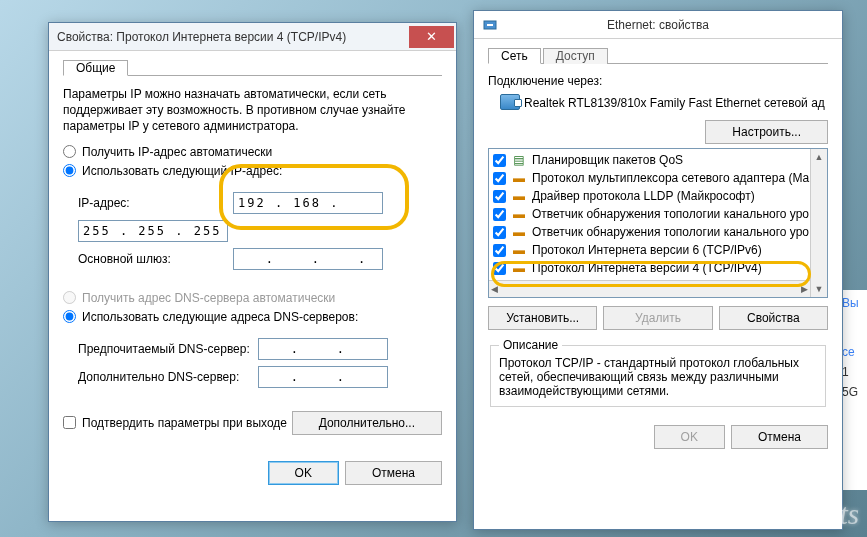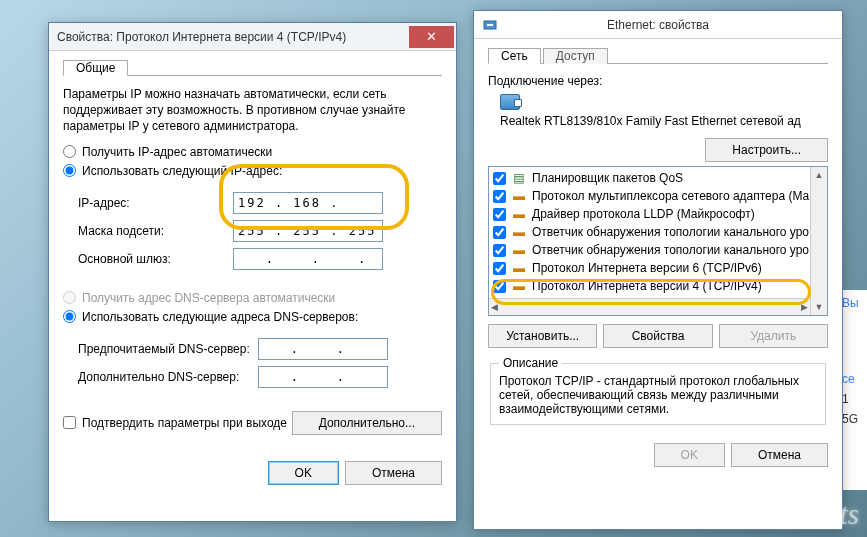--- a/index.html
+++ b/index.html
@@ -78,21 +78,21 @@
     background:#f0f0f0; border:1px solid #adadad;
     cursor:pointer; display:inline-flex; align-items:center; justify-content:center;
     min-width:70px;
   }
   .btn.def { border:1px solid #3399dd; box-shadow:0 0 0 1px #8ecaf0 inset; }
   .btn.disabled { color:#a0a0a0; }
   .btn-row { display:flex; justify-content:flex-end; gap:6px; margin-top:12px; }
   .group-indent { border:1px solid transparent; padding:2px 0 2px 14px; }
 
   
-  .conn-line { display:flex; align-items:flex-start; gap:4px; margin:6px 0 10px; padding-left:12px;flex-direction:column; }
+  .conn-line { display:flex; align-items:flex-end; gap:4px; margin:6px 0 10px; padding-left:12px; }
   .nic-icon {
     width:20px; height:16px; display:inline-block;
     background:linear-gradient(#7ab8e8,#3a88c8); border:1px solid #2a6b9a; border-radius:2px;
     position:relative;
   }
   .nic-icon::after{
     content:''; position:absolute; width:6px; height:6px; background:#fff;
     right:-3px; top:4px; border:1px solid #2a6b9a; border-radius:1px;
   }
   .comp-list {
@@ -129,21 +129,21 @@
     font-size:29px; color:rgba(255,255,255,.55); font-style:italic;
     text-shadow:0 0 4px rgba(255,255,255,.6);
     pointer-events:none;
   }
 </style>
 </head>
 <body>
 
 <div class="bg-edge">
   <span>Вы</span>
-  <span style="margin-top:62px">се</span>
+  <span style="margin-top:35px">се</span>
   <span style="color:#333">1</span>
   <span style="color:#333">5G</span>
 </div>
 
 <div class="win" style="left:48px; top:22px; width:409px; height:500px;">
   <div class="titlebar blue">
     <span class="title-text">Свойства: Протокол Интернета версии 4 (TCP/IPv4)</span>
     <div class="closebtn">
       <span>✕</span>
     </div>
@@ -163,21 +163,20 @@
       <input type="radio" name="ipmode" checked="" style="">
       <span>Использовать следующий IP-адрес:</span>
     </div>
 
     <div class="group-indent" style="position:relative;">
       <div class="field-row">
         <span class="field-label">IP-адрес:</span>
         <input class="ipbox" value="192 . 168 .     .    " style="">
       </div>
       <div class="field-row">
-        <span class="field-label">Маска подсети:</span>
         <input class="ipbox" value="255 . 255 . 255 .  0" style="">
       </div>
       <div class="field-row">
         <span class="field-label">Основной шлюз:</span>
         <input class="ipbox" value="   .    .    .   " style="">
       </div>
       <div class="highlight-oval" style="left:155px; top:-20px; width:190px; height:66px;"></div>
     </div>
 
     <div class="radio-row disabled" style="margin-top:12px;">
@@ -286,22 +285,22 @@
       </div>
       <div class="hscroll-stub">
         <span class="scroll-arrow">◀</span>
         <span class="scroll-arrow">▶</span>
       </div>
       <div class="highlight-oval" style="left:2px; top:112px; width:320px; height:26px; border-width:3px; border-radius:14px;"></div>
     </div>
 
     <div class="triple-btn">
       <button class="btn">Установить...</button>
+      <button class="btn disabled">Удалить</button>
       <button class="btn">Свойства</button>
-      <button class="btn disabled">Удалить</button>
     </div>
 
     <fieldset class="desc">
       <legend>Описание</legend>
       <div>Протокол TCP/IP - стандартный протокол глобальных сетей, обеспечивающий связь между различными взаимодействующими сетями.</div>
     </fieldset>
 
     <div class="btn-row" style="margin-top:18px;">
       <button class="btn disabled">OK</button>
       <button class="btn">Отмена</button>

